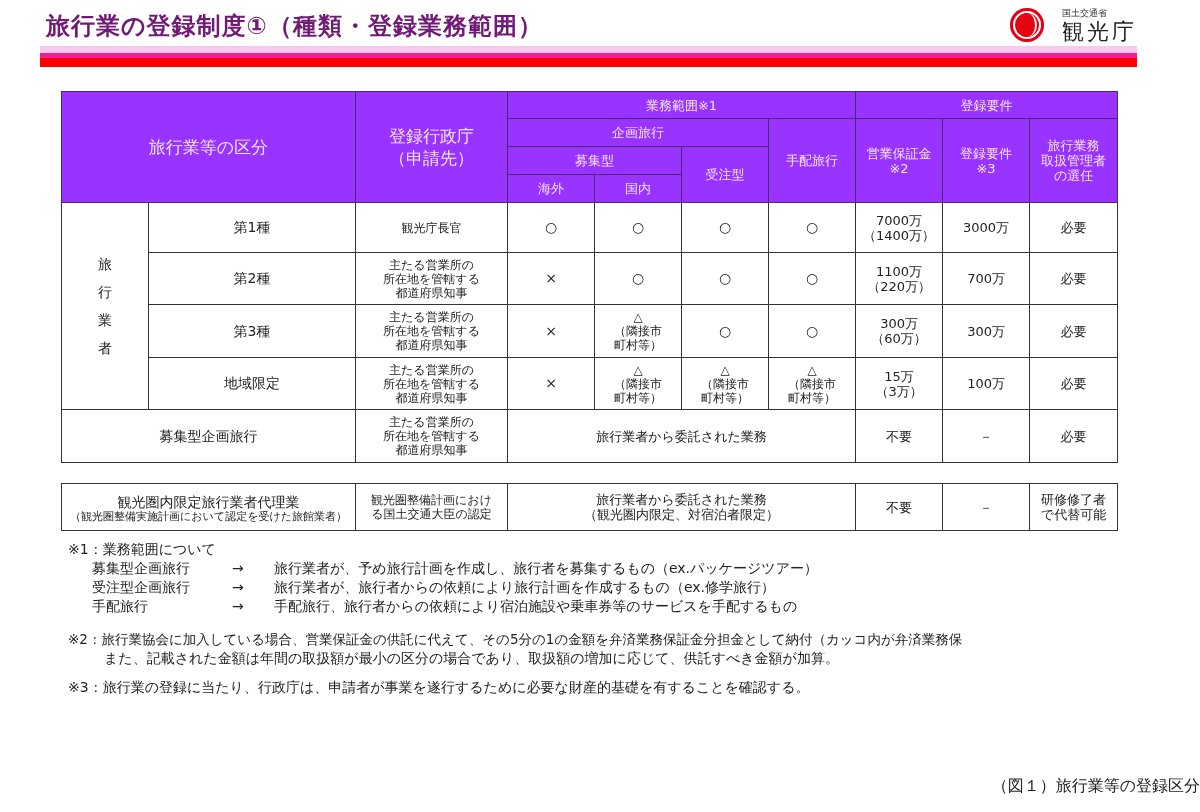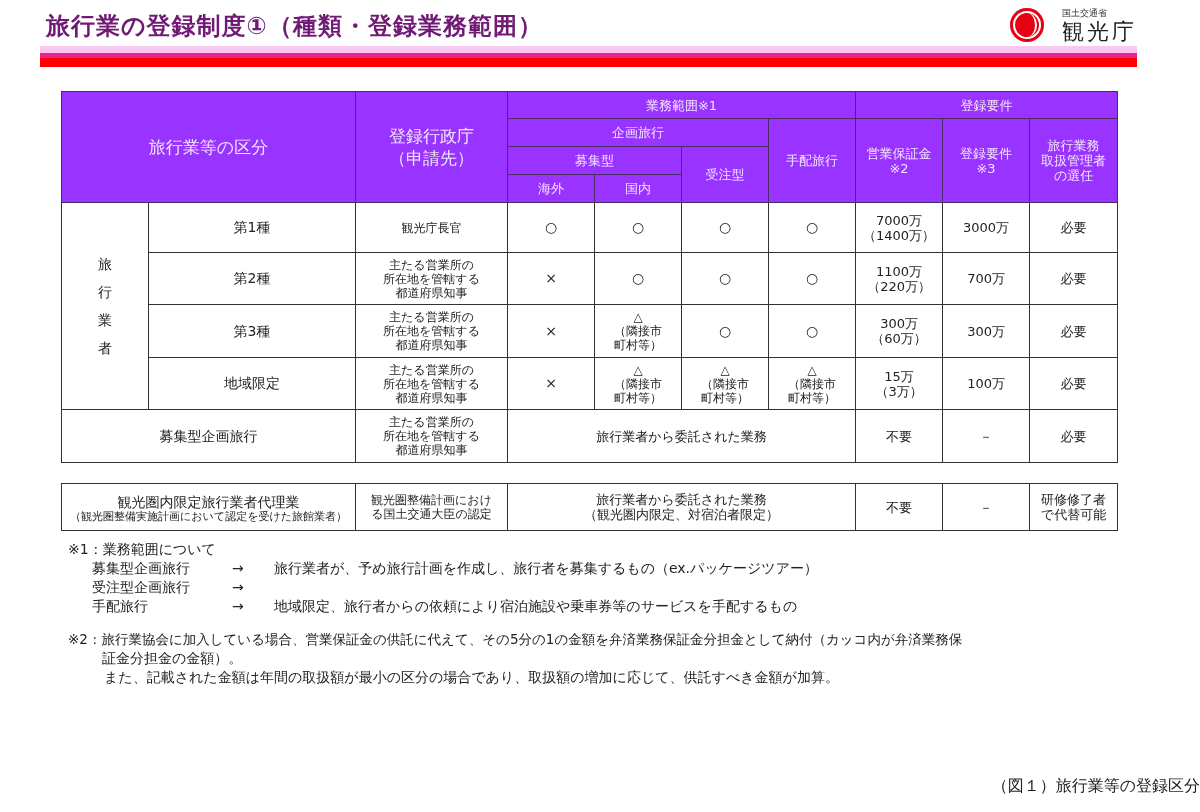--- a/index.html
+++ b/index.html
@@ -247,27 +247,28 @@
   <div>※1：業務範囲について</div>
   <div class="ind">
     <div class="row">
       <span class="k">募集型企画旅行</span>
       <span class="a">→</span>
       <span>旅行業者が、予め旅行計画を作成し、旅行者を募集するもの（ex.パッケージツアー）</span>
     </div>
     <div class="row">
       <span class="k">受注型企画旅行</span>
       <span class="a">→</span>
+      <span>旅行業者が、旅行者からの依頼により旅行計画を作成するもの（ex.修学旅行）</span>
     </div>
     <div class="row">
       <span class="k">手配旅行</span>
       <span class="a">→</span>
-      <span>地域限定、旅行者からの依頼により宿泊施設や乗車券等のサービスを手配するもの</span>
+      <span>手配旅行、旅行者からの依頼により宿泊施設や乗車券等のサービスを手配するもの</span>
     </div>
   </div>
   <div class="gap"></div>
   <div style="font-size:13.5px">※2：旅行業協会に加入している場合、営業保証金の供託に代えて、その5分の1の金額を弁済業務保証金分担金として納付（カッコ内が弁済業務保</div>
-  <div class="ind2">証金分担金の金額）。</div>
   <div class="ind2" style="padding-left:36px">また、記載された金額は年間の取扱額が最小の区分の場合であり、取扱額の増加に応じて、供託すべき金額が加算。</div>
   <div style="height:10px"></div>
+  <div>※3：旅行業の登録に当たり、行政庁は、申請者が事業を遂行するために必要な財産的基礎を有することを確認する。</div>
 </div>
 
 <div class="caption">（図１）旅行業等の登録区分</div>
 
 </body></html>

